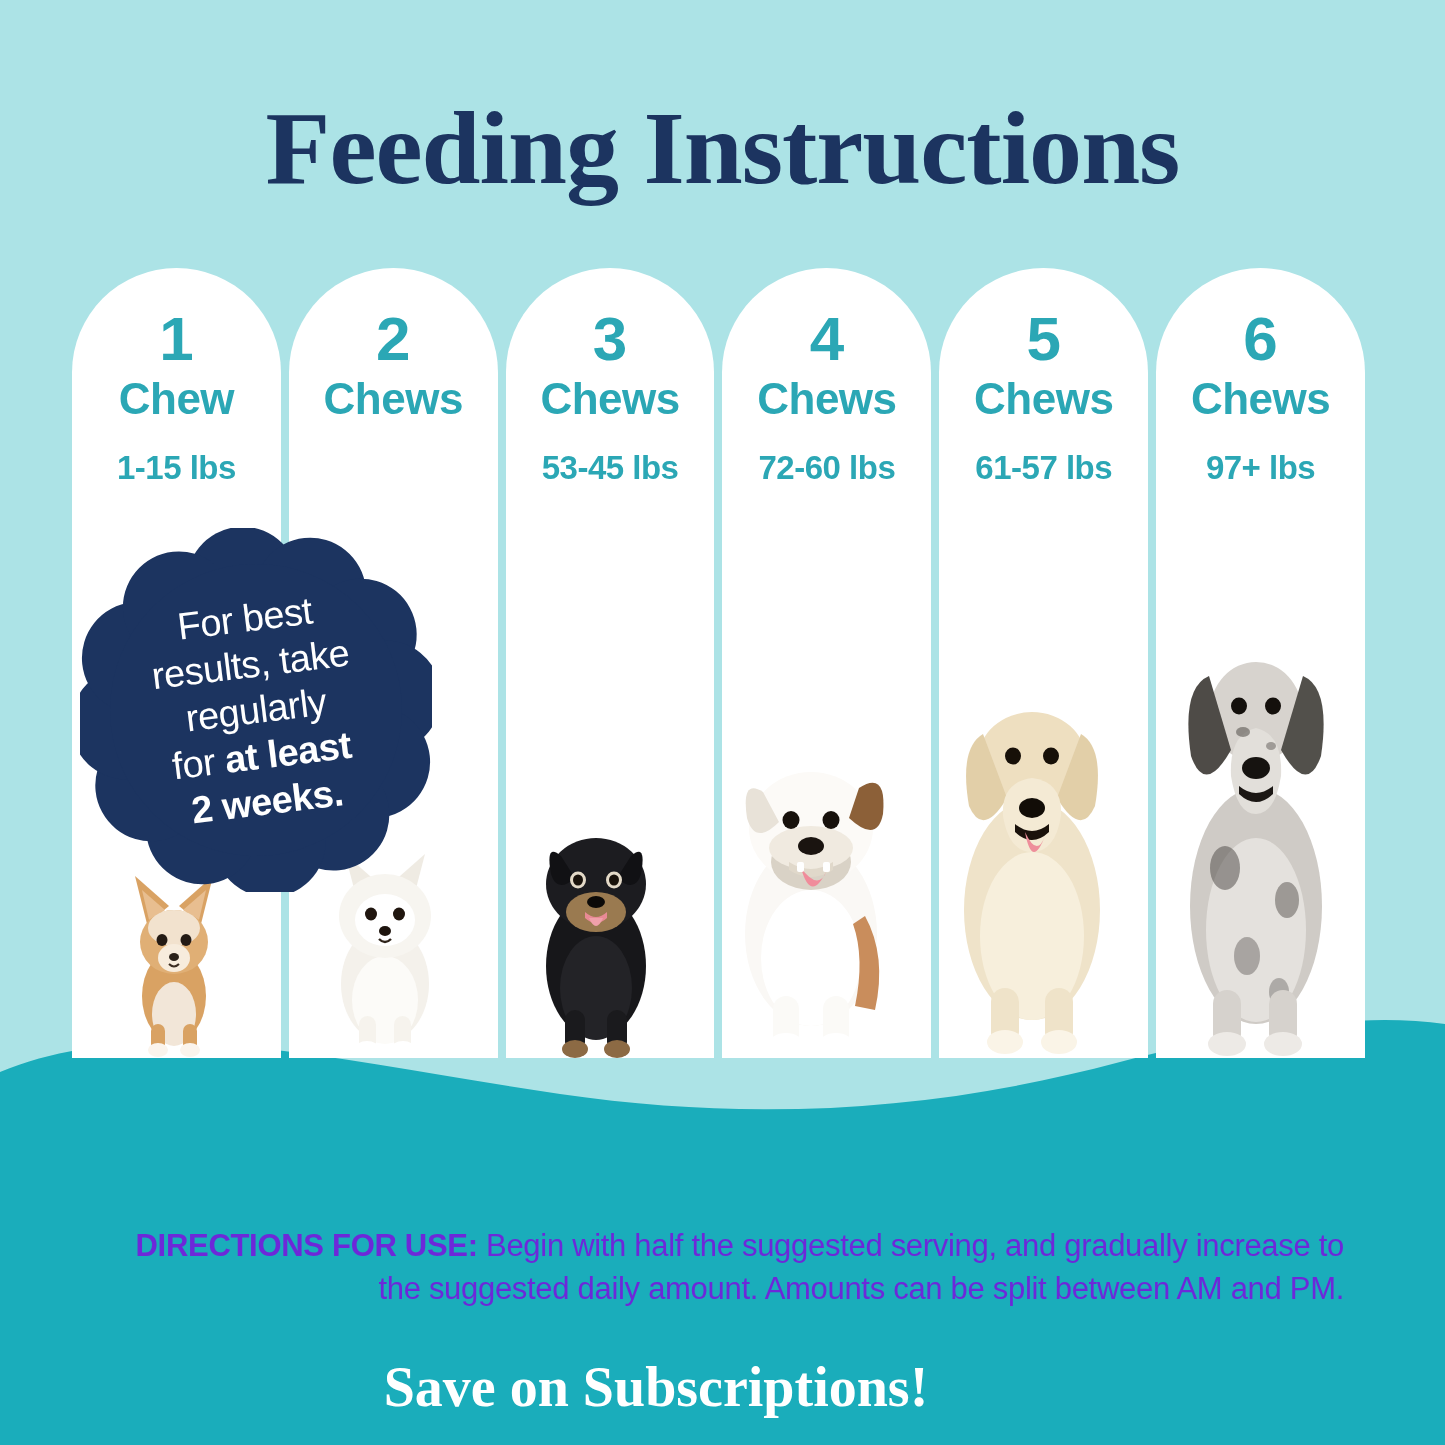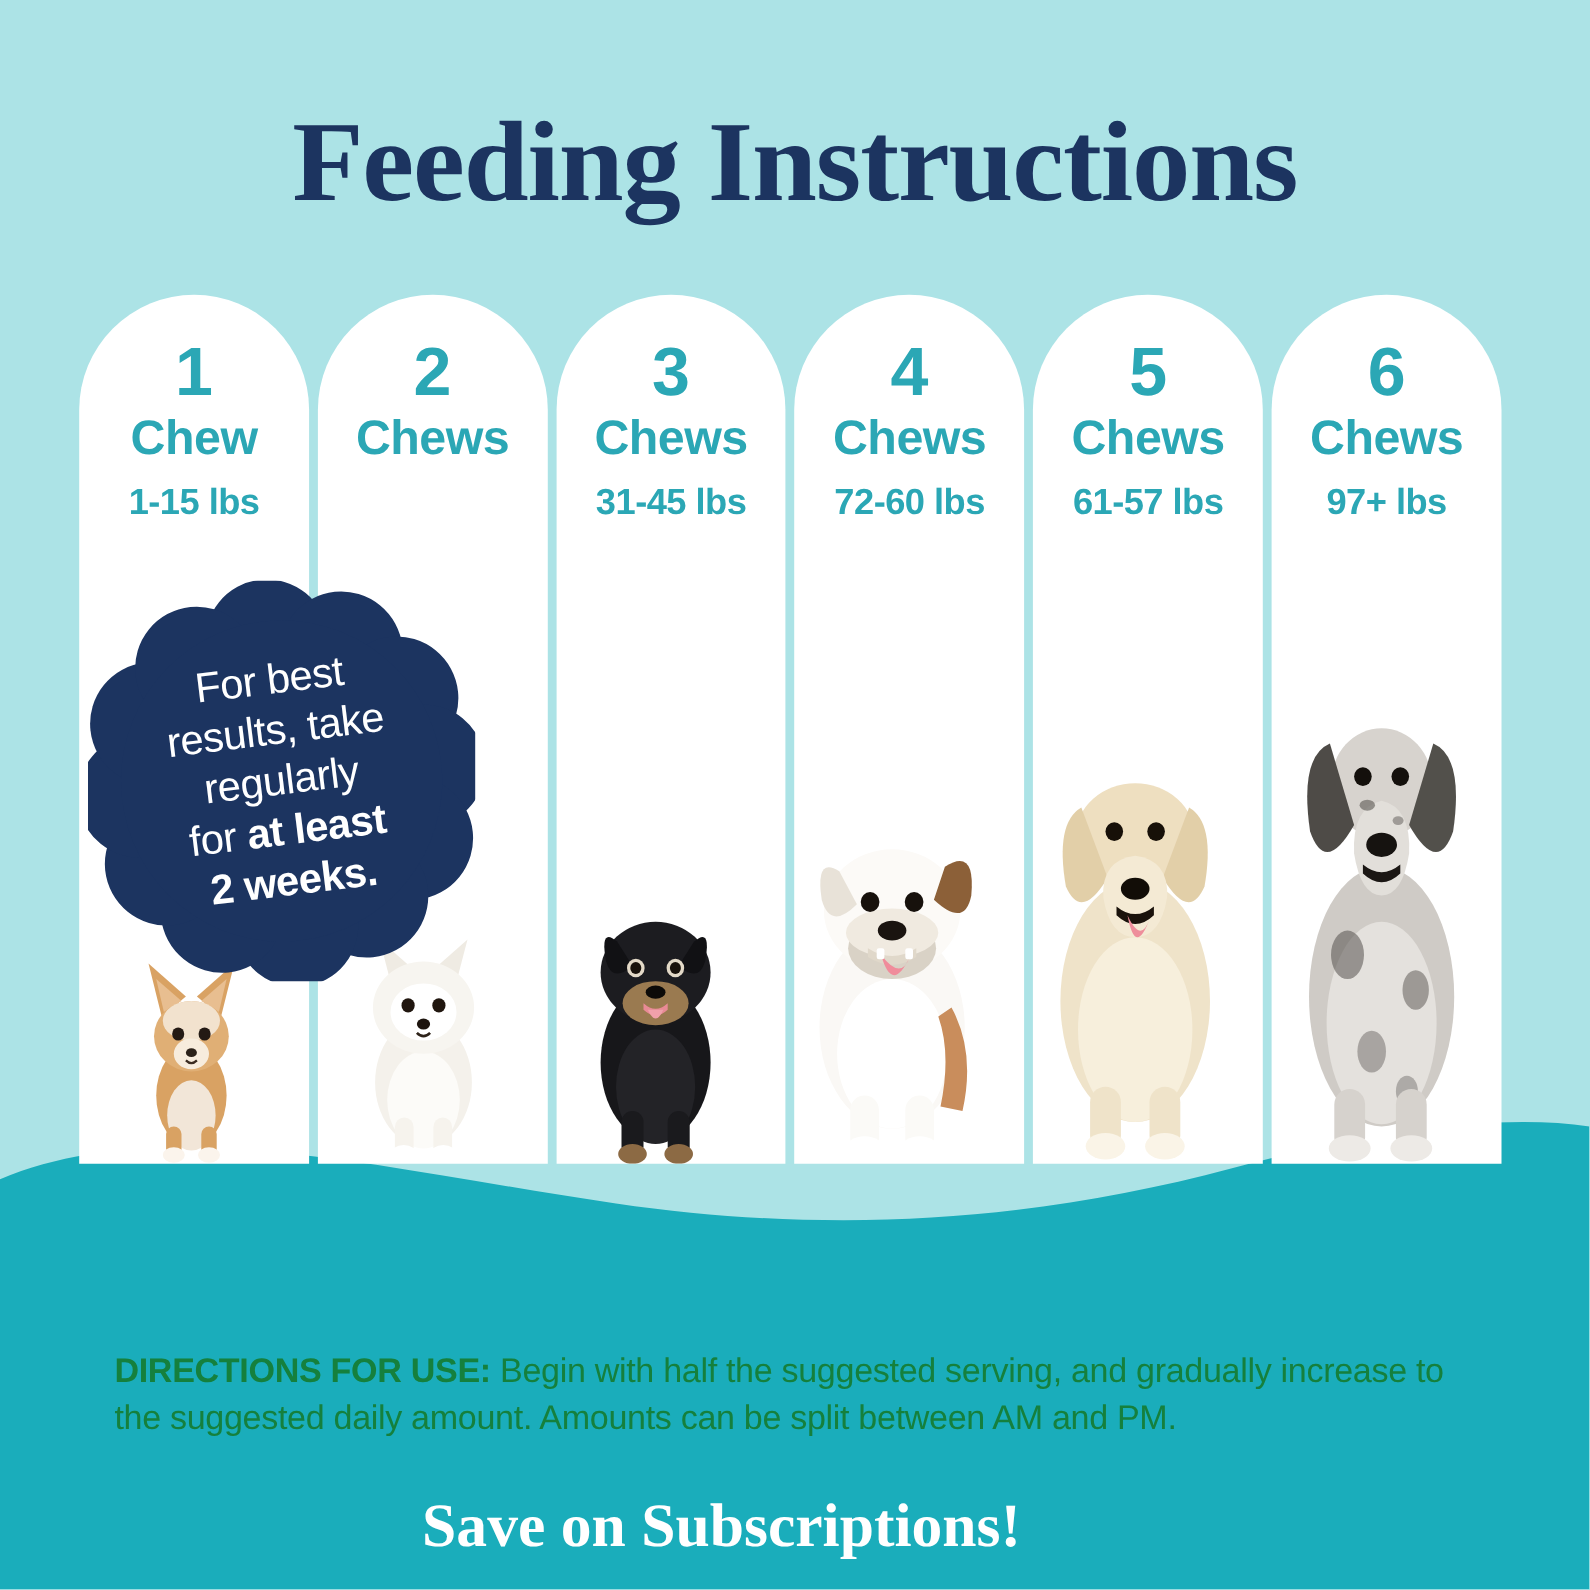--- a/index.html
+++ b/index.html
@@ -60,21 +60,21 @@
     line-height:54px;
     letter-spacing:-0.5px;
     margin-top:2px;
   }
   .col-weight {
     color:#2BA7B5;
     font-weight:bold;
     font-size:33px;
     line-height:40px;
     letter-spacing:-0.5px;
-    margin-top:10px;
+    margin-top:22px;
   }
 
   
   #dogs {
     position:absolute; left:72px; top:600px;
     width:1293px; height:458px;
     display:flex; gap:8px;
     z-index:3; pointer-events:none;
   }
   .dog-slot {
@@ -104,24 +104,24 @@
     text-align:center;
     letter-spacing:-0.5px;
     padding:0 26px;
   }
   #badge-text .bl { display:block; white-space:nowrap; }
   #badge-text b { font-weight:bold; }
 
   
   #directions {
     position:absolute; left:104px; top:1224px; width:1240px;
-    color:#15803d;
+    color:#6d28d9;
     font-size:31px;
     line-height:43px;
-    text-align:left;
+    text-align:right;
     letter-spacing:-0.3px;
     z-index:6;
   }
   #directions b { font-weight:bold; }
 
   #subs {
     position:absolute; left:0; top:1358px; width:1312px;
     text-align:center;
     font-family:"Liberation Serif", serif;
     font-weight:bold;
@@ -150,21 +150,21 @@
   </div>
 
   <div class="col">
     <div class="col-num">2</div>
     <div class="col-chews">Chews</div>
   </div>
 
   <div class="col">
     <div class="col-num">3</div>
     <div class="col-chews">Chews</div>
-    <div class="col-weight">31-45 lbs</div>
+    <div class="col-weight">53-45 lbs</div>
   </div>
 
   <div class="col">
     <div class="col-num">4</div>
     <div class="col-chews">Chews</div>
     <div class="col-weight">72-60 lbs</div>
   </div>
 
   <div class="col">
     <div class="col-num">5</div>

